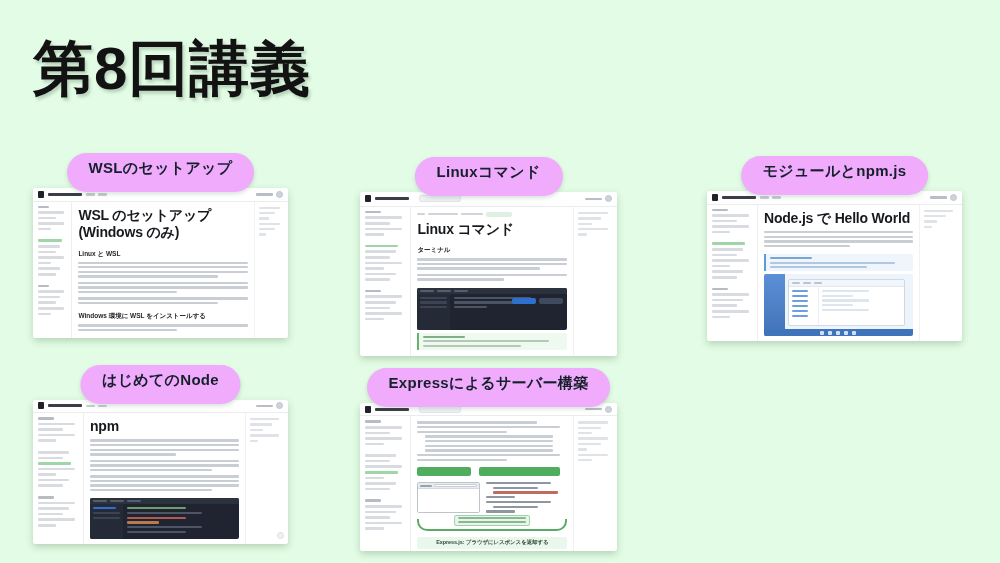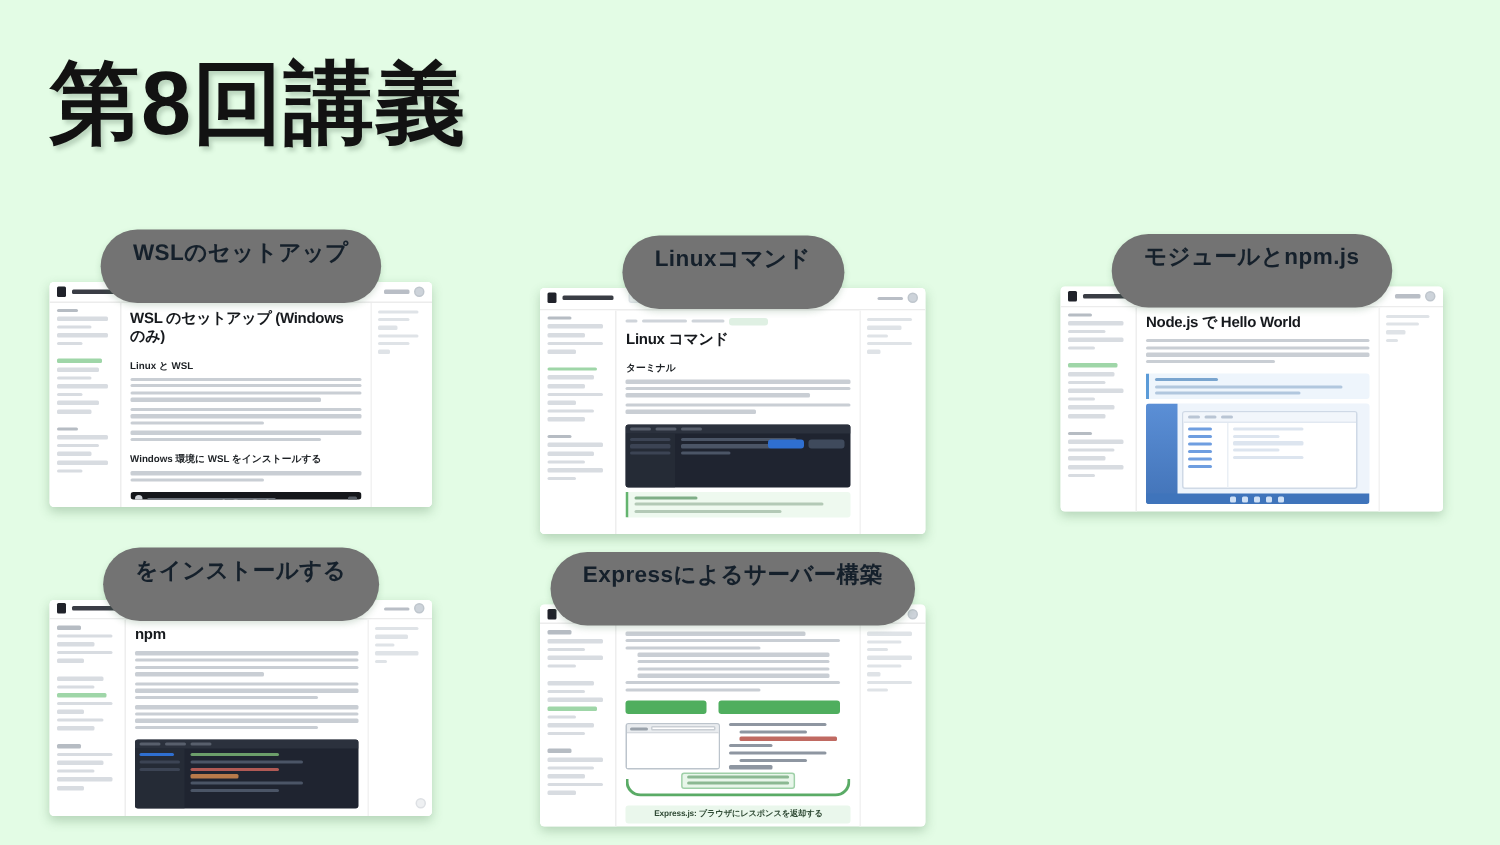--- a/index.html
+++ b/index.html
@@ -37,23 +37,23 @@
   }
 
   
   .card { position: absolute; }
 
   .pill {
     position: absolute;
     left: 50%;
     transform: translateX(-50%);
     top: 0;
-    background: #737373;
+    background: #f0abfc;
     border-radius: 999px;
-    padding: 6px 22px 24px;
+    padding: 6px 22px 14px;
     font-size: 15px;
     font-weight: 600;
     color: #15202b;
     white-space: nowrap;
     box-shadow: 0 2px 4px rgba(60,110,70,0.20);
     z-index: 5;
     letter-spacing: 0.3px;
   }
 
   .shot {
@@ -140,21 +140,21 @@
     background: #fff;
     overflow: hidden;
   }
   .doc-toc .ln { height: 2.4px; background: #dfe3e7; border-radius: 1px; }
   .doc-toc .ln.w85 { width: 85%; }
   .doc-toc .ln.w65 { width: 65%; }
   .doc-toc .ln.w40 { width: 40%; }
   .doc-toc .ln.w25 { width: 25%; }
 
   .doc-h1 {
-    font-size: 10px;
+    font-size: 14px;
     font-weight: 700;
     color: #16191d;
     line-height: 1.25;
     margin-bottom: 4px;
     letter-spacing: -0.2px;
   }
   .doc-h2 {
     font-size: 6.5px;
     font-weight: 700;
     color: #1d2125;
@@ -569,21 +569,21 @@
           <div class="ln w85"></div>
             <div class="ln w65"></div>
             <div class="ln w40"></div>
           <div class="ln w25"></div>
         </div>
       </div>
     </div>
   </div>
 
   <div class="card" style="left:33px; top:365px; width:255px;">
-    <div class="pill">をインストールする</div>
+    <div class="pill">はじめてのNode</div>
     <div class="shot" style="width:255px; height:144px;">
       <div class="doc-header">
         <div class="logo-mark"></div>
         <div class="site-name"></div>
         <div class="hdr-links">
             <i></i>
             <i></i>
           </div>
         <div class="hdr-right">
           <div class="lnk"></div>

